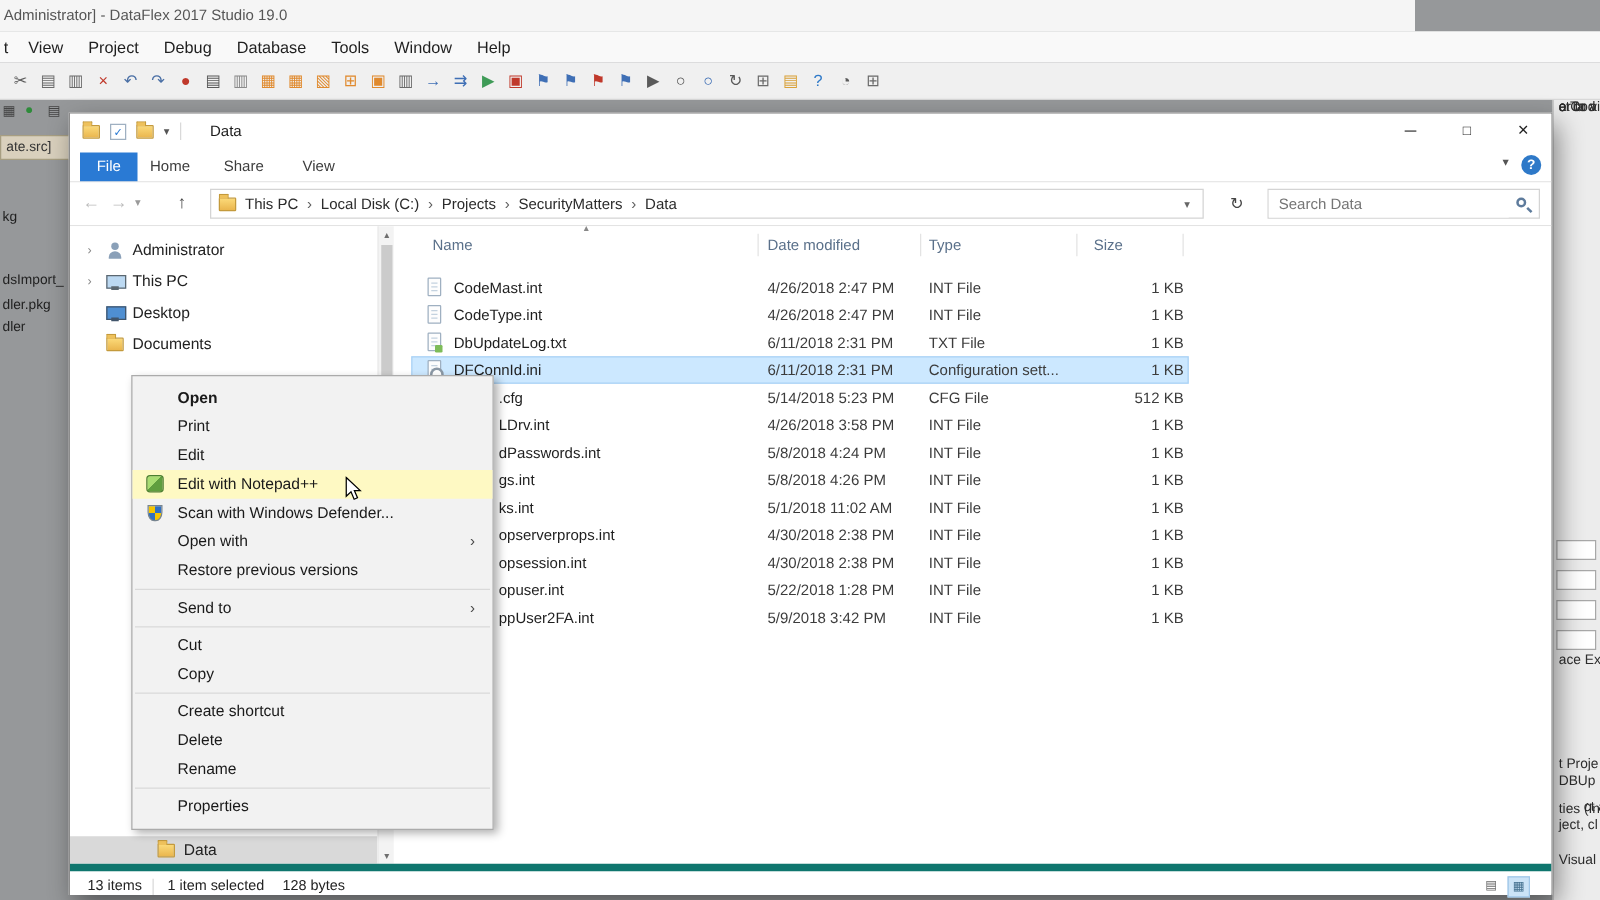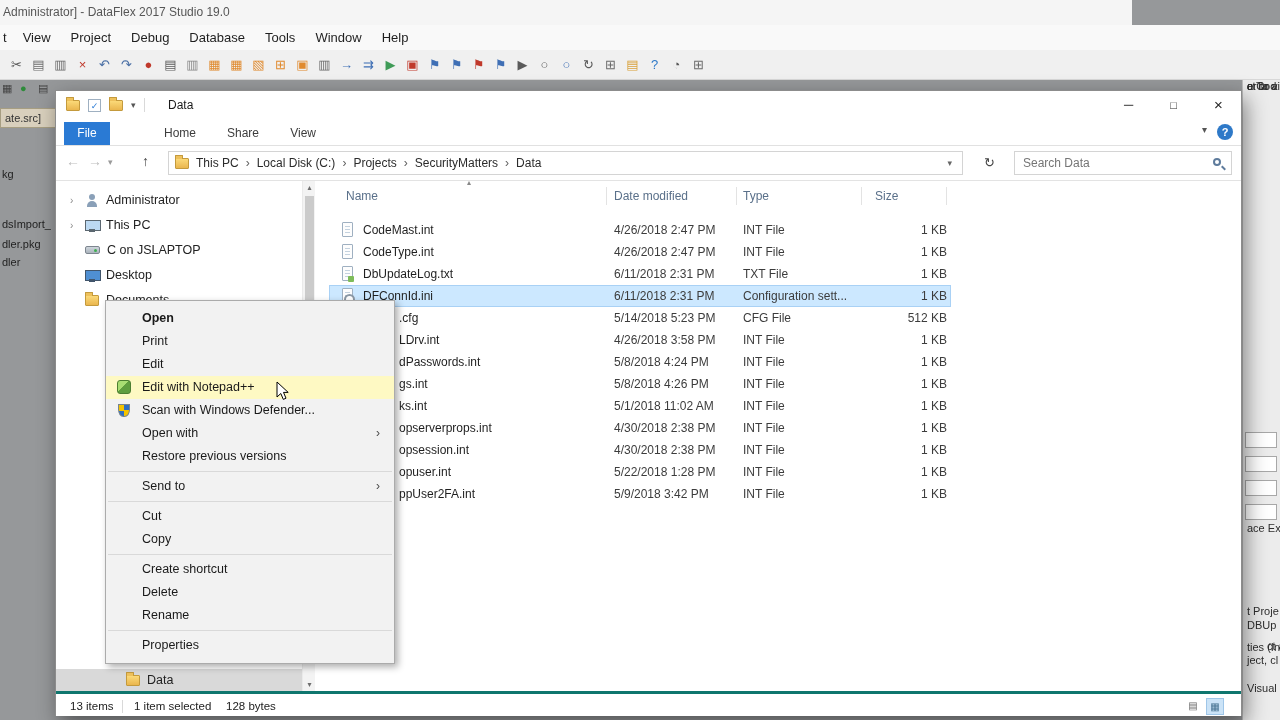--- a/index.html
+++ b/index.html
@@ -53,21 +53,21 @@
   .qat .qdd { font-size:9px; color:#555; }
   .qat-div { width:1px; height:14px; background:#d9d9d9; }
   .wbtn { position:absolute; top:0; width:45px; height:28px; text-align:center; line-height:28px;
           font-size:13px; color:#1f1f1f; }
   .wbtn.min{ right:90px; } .wbtn.max{ right:45px; font-size:11px; } .wbtn.cls{ right:0; font-size:15px; }
 
   .ribbon { position:absolute; left:0; top:28px; width:100%; height:27px; background:#fff;
             border-bottom:1px solid #e1e1e1; }
   .tab-file { position:absolute; left:8px; top:3px; width:46px; height:23px; background:#2a7ad4;
               color:#fff; font-size:12px; text-align:center; line-height:23px; }
-  .rtab { position:absolute; top:3px; height:23px; font-size:12px; color:#3d3d3d; text-align:right; line-height:23px;margin-left:28px; }
+  .rtab { position:absolute; top:3px; height:23px; font-size:12px; color:#3d3d3d; text-align:left; line-height:23px; }
   .rtab.home{ left:64px; width:48px; } .rtab.share{ left:123px; width:52px; } .rtab.view{ left:186px; width:46px; }
   .rib-collapse { position:absolute; right:34px; top:5px; font-size:10px; color:#555; }
   .rib-help { position:absolute; right:8px; top:5px; width:16px; height:16px; border-radius:50%;
               background:#2e79c8; color:#fff; font-size:11px; font-weight:bold; text-align:center; line-height:16px; }
 
   .addr { position:absolute; left:0; top:55px; width:100%; height:35px; background:#fff;
           border-bottom:1px solid #e3e3e3; }
   .nav { position:absolute; top:7px; font-size:14px; }
   .nav.back{ left:10px; color:#bdbdbd; } .nav.fwd{ left:32px; color:#bdbdbd; }
   .nav.hdd{ left:52px; top:11px; font-size:9px; color:#9a9a9a; }
@@ -148,21 +148,21 @@
   .ficon { position:absolute; left:13px; top:3px; width:11px; height:15px; background:#fdfdfd;
            border:1px solid #9fb0c1; border-radius:1px; }
   .ficon::before { content:""; position:absolute; left:2px; right:2px; top:3px; height:1px; background:#c4d2df;
            box-shadow:0 3px 0 #c4d2df, 0 6px 0 #c4d2df; }
   .ficon.txt::after { content:""; position:absolute; right:-2px; bottom:-2px; width:6px; height:6px;
            background:#7ebc59; border-radius:1px; }
   .ficon.ini::after { content:""; position:absolute; right:-3px; bottom:-3px; width:7px; height:7px;
            border:2px solid #8b98a5; border-radius:50%; background:#fff; }
 
   .statusbar { position:absolute; left:0; top:600px; width:100%; height:25px; background:#fff;
-               border-top:3px solid #0f766e; font-size:11.5px; color:#222; }
+               border-top:6px solid #0f766e; font-size:11.5px; color:#222; }
   .st { position:absolute; top:0; line-height:25px; }
   .st.c1{ left:14px; } .st.c2{ left:78px; } .st.c3{ left:170px; }
   .st-div { position:absolute; left:66px; top:6px; width:1px; height:13px; background:#d9d9d9; }
   .vt { position:absolute; top:4px; width:18px; height:17px; text-align:center; line-height:16px;
         font-size:10px; color:#6b6b6b; }
   .vt.list{ left:1128px; }
   .vt.icons{ left:1150px; background:#cbe3f7; border:1px solid #9fc6e8; color:#44708f; }
 
   
   .ctx-menu { position:absolute; left:105px; top:300px; width:290px; background:#f2f2f2;
@@ -365,25 +365,20 @@
           <span class="ic-user"></span>
           <span>Administrator</span>
         </div>
         <div class="sb-item">
           <span class="sb-exp">›</span>
           <span class="ic-pc"></span>
           <span>This PC</span>
         </div>
         <div class="sb-item">
           <span class="sb-exp"></span>
-          <span class="ic-drive"></span>
-          <span>C on JSLAPTOP</span>
-        </div>
-        <div class="sb-item">
-          <span class="sb-exp"></span>
           <span class="ic-desktop"></span>
           <span>Desktop</span>
         </div>
         <div class="sb-item">
           <span class="sb-exp"></span>
           <span class="ic-folder"></span>
           <span>Documents</span>
         </div>
         <div class="sb-current">
           <span class="ic-folder"></span>

